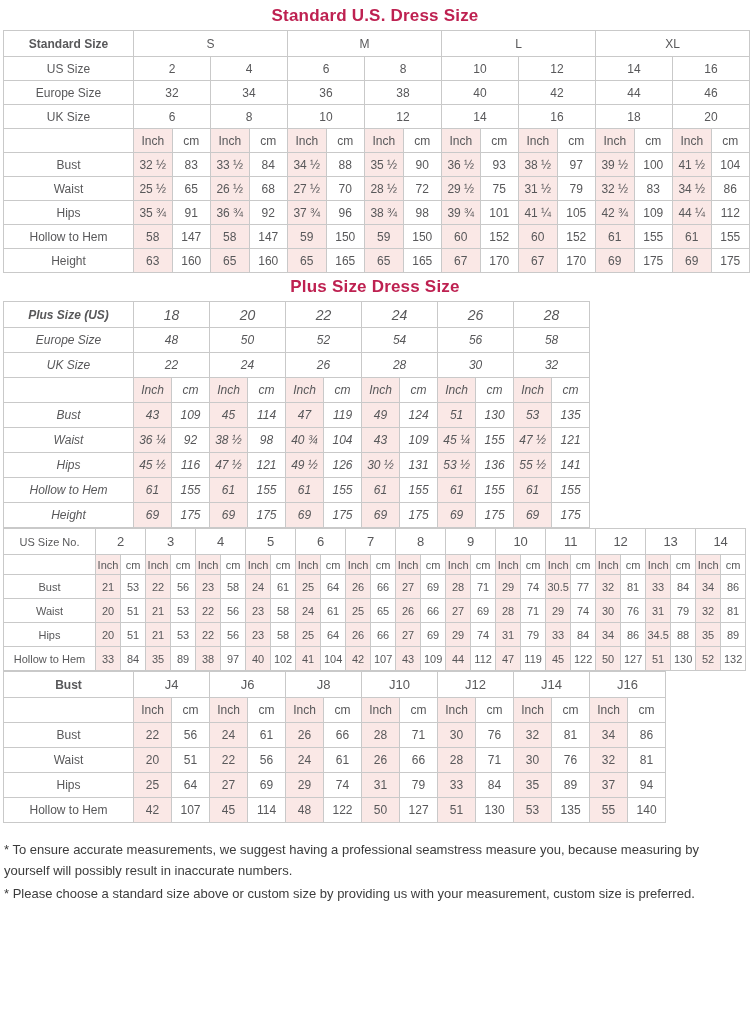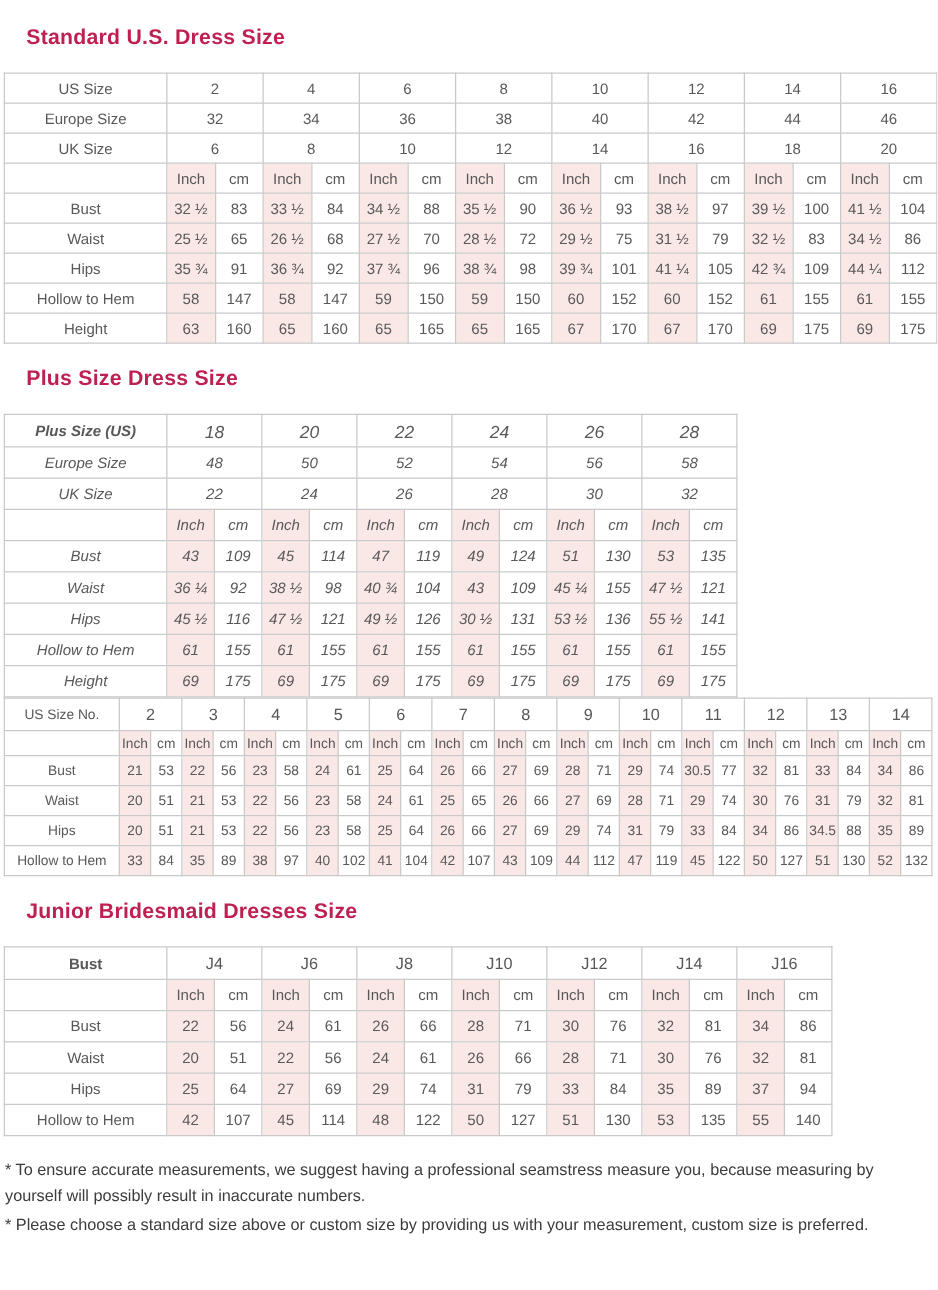--- a/index.html
+++ b/index.html
@@ -14,22 +14,23 @@
   body{
     width:750px;
     padding:2px 3px;
     font-family:"Liberation Sans", sans-serif;
     color:var(--text);
   }
   h2.sec-title{
     color:var(--title-color);
     font-size:17px;
     font-weight:bold;
-    margin:18px;
+    margin:4px;
     letter-spacing:0.2px;
+    text-align:center;
   }
   .mt1{margin:5px 0 9px 1px;}
   .mt2{margin:21px 0 10px 1px;}
   .mt3{margin:16px 0 10px 1px;}
   .mt4{margin:26px 0 9px 1px;}
   table.size-table{
     border-collapse:collapse;
     table-layout:fixed;
   }
   table.size-table td{
@@ -81,20 +82,27 @@
         <col style="width: 38.5px;">
         <col style="width: 38.5px;">
         <col style="width: 38.5px;">
         <col style="width: 38.5px;">
         <col style="width: 38.5px;">
         <col style="width: 38.5px;">
         <col style="width: 38.5px;">
         <col style="width: 38.5px;">
       </colgroup>
       <tbody>
+        <tr class="hdr-row">
+          <td class="lbl bold">Standard Size</td>
+          <td colspan="4" class="grp">S</td>
+          <td colspan="4" class="grp">M</td>
+          <td colspan="4" class="grp">L</td>
+          <td colspan="4" class="grp">XL</td>
+        </tr>
         <tr>
           <td class="lbl">US Size</td>
           <td colspan="2" class="val">2</td>
           <td colspan="2" class="val">4</td>
           <td colspan="2" class="val">6</td>
           <td colspan="2" class="val">8</td>
           <td colspan="2" class="val">10</td>
           <td colspan="2" class="val">12</td>
           <td colspan="2" class="val">14</td>
           <td colspan="2" class="val">16</td>
@@ -564,21 +572,20 @@
           <td class="pink">50</td>
           <td>127</td>
           <td class="pink">51</td>
           <td>130</td>
           <td class="pink">52</td>
           <td>132</td>
         </tr>
       </tbody>
     </table>
 
-  <h2 class="sec-title mt4">Junior Bridesmaid Dresses Size</h2>
   <table class="size-table t4 rows25" style="width: 662px;">
       <colgroup>
         <col style="width: 130px;">
         <col style="width: 38px;">
         <col style="width: 38px;">
         <col style="width: 38px;">
         <col style="width: 38px;">
         <col style="width: 38px;">
         <col style="width: 38px;">
         <col style="width: 38px;">

